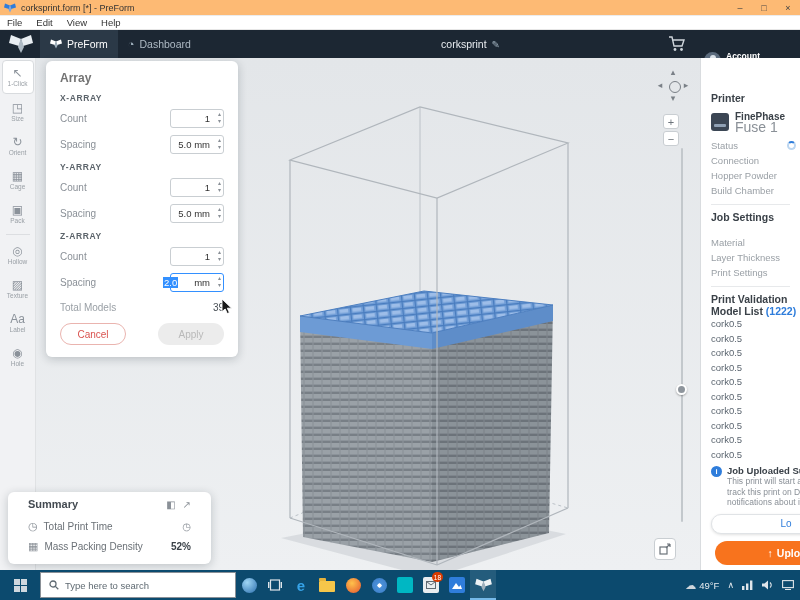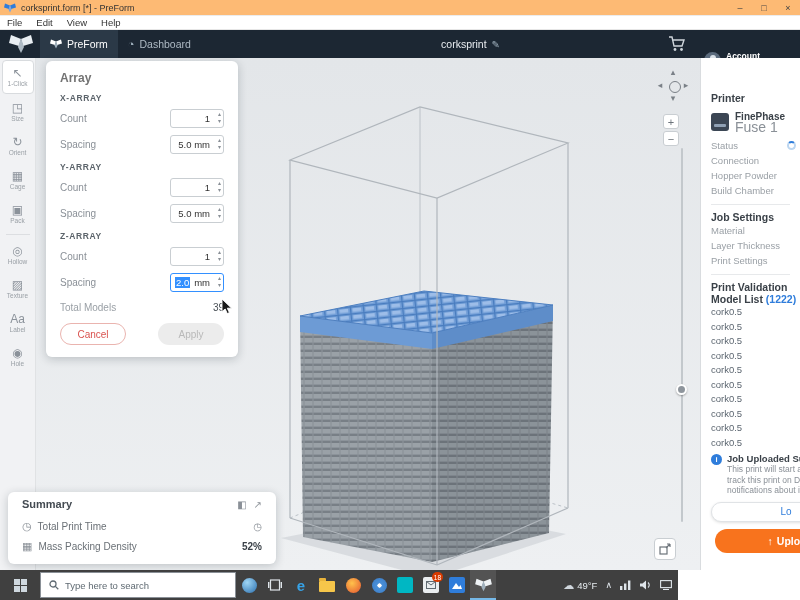--- a/index.html
+++ b/index.html
@@ -58,30 +58,30 @@
   .panel{position:absolute;background:#fff;border-radius:6px;box-shadow:0 2px 10px rgba(20,30,40,.22)}
 
   .array-panel{left:46px;top:3px;width:192px;padding:10px 14px 12px 14px}
   .ap-title{font-size:12px;font-weight:bold;color:#737373;margin-bottom:8px}
   .sec-title{font-size:8.5px;font-weight:bold;color:#5c646b;letter-spacing:.6px;margin:8px 0 6px}
   .frow{display:flex;align-items:center;justify-content:space-between;margin-bottom:7px}
   .flabel{font-size:10px;color:#8a9097}
   .finput{width:54px;height:19px;border:1px solid #c9ced2;border-radius:3px;background:#fff;display:flex;align-items:center;justify-content:flex-end;padding-right:13px;font-size:9.5px;color:#333;position:relative}
   .finput.focused{border-color:#3390ff}
   .finput .sel{background:#3390ff;color:#fff;padding:0 1px}
-  .finput .unit{margin-left:4px}
+  .finput .unit{margin-left:16px}
   .stepper{position:absolute;right:2px;top:1px;display:flex;flex-direction:column;line-height:7px;font-size:6px;color:#8a9097;text-align:center}
   .total-row{display:flex;justify-content:space-between;margin:10px 0 10px}
   .total-label{font-size:10px;color:#9aa0a6}
   .total-val{font-size:10px;color:#4a5157}
   .btn-row{display:flex;justify-content:space-between}
   .btn-cancel{width:66px;height:22px;border:1px solid #eab4af;border-radius:12px;background:#fff;color:#d9534f;font-size:10px;display:flex;align-items:center;justify-content:center}
   .btn-apply{width:66px;height:22px;border:none;border-radius:12px;background:#ececec;color:#b9b9b9;font-size:10px;display:flex;align-items:center;justify-content:center}
 
-  .summary-panel{left:8px;top:434px;width:268px;padding:6px 14px 8px}
+  .summary-panel{left:8px;top:434px;width:203px;padding:6px 20px 8px}
   .sum-head{display:flex;align-items:center;margin-bottom:6px}
   .sum-title{font-size:11px;font-weight:bold;color:#434a51}
   .sum-icons{margin-left:auto;display:flex;gap:7px;color:#8a9097;font-size:10px}
   .sum-row{display:flex;align-items:center;gap:6px;height:20px;font-size:10px;color:#6a7076}
   .sum-row .ric{margin-left:auto;color:#8a9097}
   .sum-row .rval{margin-left:auto;color:#3a4148;font-weight:bold}
   .sum-lic{color:#8a9097;font-size:11px}
 
   
   .right-panel{position:absolute;left:700px;top:0;width:100px;height:512px;background:#fff;border-left:1px solid #d9dcdf;padding:34px 0 0 10px;overflow:hidden}
@@ -98,21 +98,21 @@
   .ml-count{color:#2f7ddb}
   .model-item{font-size:9.5px;color:#5c6670;height:14.5px;line-height:14.5px;white-space:nowrap}
   .notif{margin-top:3px;position:relative;padding-left:16px}
   .notif-ic{position:absolute;left:0;top:1px;width:11px;height:11px;border-radius:50%;background:#2f7ddb;color:#fff;font-size:7.5px;display:flex;align-items:center;justify-content:center;font-weight:bold}
   .notif-title{font-size:9.5px;font-weight:bold;color:#3a4148;white-space:nowrap}
   .notif-line{font-size:8.5px;color:#8a9097;line-height:10.5px;white-space:nowrap}
   .pill-login{margin-top:6px;width:150px;height:20px;border:1px solid #e0e3e6;border-radius:11px;background:#fff;box-shadow:0 1px 3px rgba(0,0,0,.12);display:flex;align-items:center;justify-content:center;font-size:10px;color:#2f7ddb}
   .pill-upload{margin-top:7px;margin-left:4px;width:150px;height:24px;border:none;border-radius:13px;background:#f8731d;display:flex;align-items:center;justify-content:center;gap:4px;font-size:10.5px;font-weight:bold;color:#fff}
 
   
-  .taskbar{position:absolute;left:0;top:570px;width:678px;height:30px;background:#404040;display:flex;align-items:center}
+  .taskbar{position:absolute;left:0;top:570px;width:800px;height:30px;background:#0c4a6e;display:flex;align-items:center}
   .start{width:40px;height:30px;display:flex;align-items:center;justify-content:center}
   .winlogo{display:grid;grid-template-columns:6px 6px;grid-template-rows:6px 6px;gap:1px}
   .winlogo i{background:#cfd8df}
   .searchbox{width:196px;height:26px;background:#fff;border:1px solid #8a9097;display:flex;align-items:center;gap:6px;padding:0 8px;font-size:9.5px;color:#5f6a72}
   .tb-icon{width:26px;height:30px;display:flex;align-items:center;justify-content:center;position:relative;flex:none}
   .tb-icon.active{background:rgba(255,255,255,.1);box-shadow:inset 0 -2px 0 #76b9e8}
   .badge{position:absolute;right:1px;top:2px;min-width:11px;height:10px;background:#d83b01;color:#fff;border-radius:5px;font-size:6.5px;display:flex;align-items:center;justify-content:center;padding:0 2px}
   .sq{width:16px;height:16px;border-radius:2px;display:flex;align-items:center;justify-content:center}
   .folder{width:16px;height:11px;background:#f6c64a;border-radius:1px;position:relative;margin-top:3px}
   .folder::before{content:"";position:absolute;left:0;top:-3px;width:7px;height:3px;background:#e8b33b;border-radius:1px 1px 0 0}
@@ -398,21 +398,21 @@
         <div class="printer-name">FinePhase</div>
         <div class="printer-model">Fuse 1</div>
       </div>
     </div>
     <div class="rp-row"><span>Status</span><span class="spin"></span></div>
     <div class="rp-row"><span>Connection</span></div>
     <div class="rp-row"><span>Hopper Powder</span></div>
     <div class="rp-row"><span>Build Chamber</span></div>
     <div class="rp-div"></div>
     <div class="rp-title">Job Settings</div>
-    <div class="rp-row" style="margin-top:0"><span>Material</span></div>
+    <div class="rp-row" style="margin-top:12px"><span>Material</span></div>
     <div class="rp-row"><span>Layer Thickness</span></div>
     <div class="rp-row"><span>Print Settings</span></div>
     <div class="rp-div"></div>
     <div class="rp-title">Print Validation</div>
     <div class="ml-title">
       <span>Model List</span> <span class="ml-count">(1222)</span>
     </div>
     <div class="model-item">cork0.5</div>
     <div class="model-item">cork0.5</div>
     <div class="model-item">cork0.5</div>

